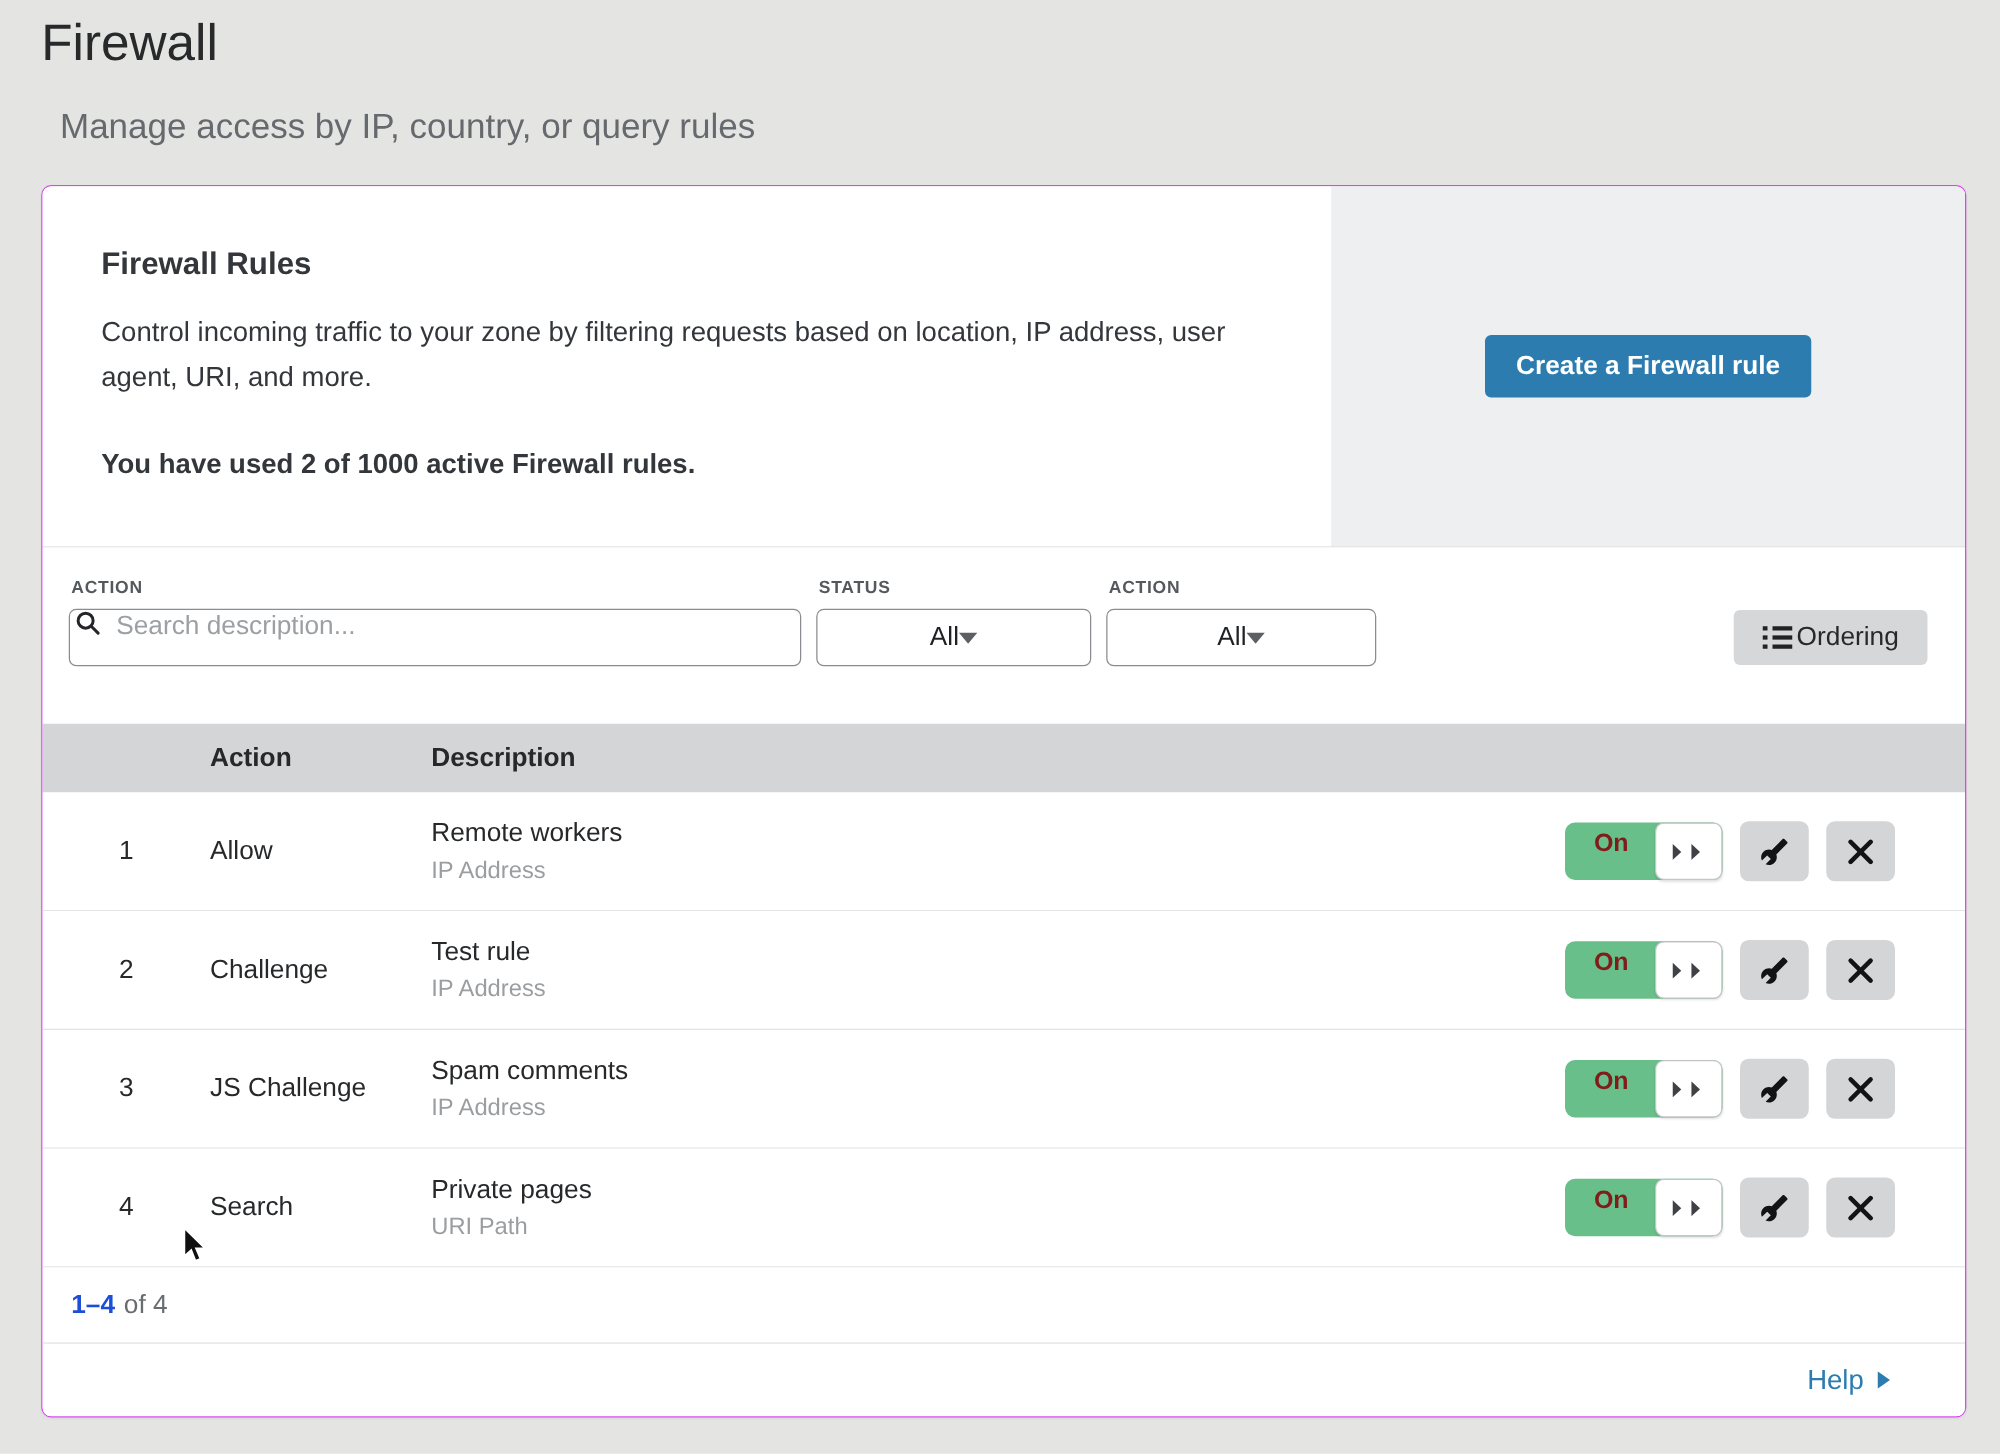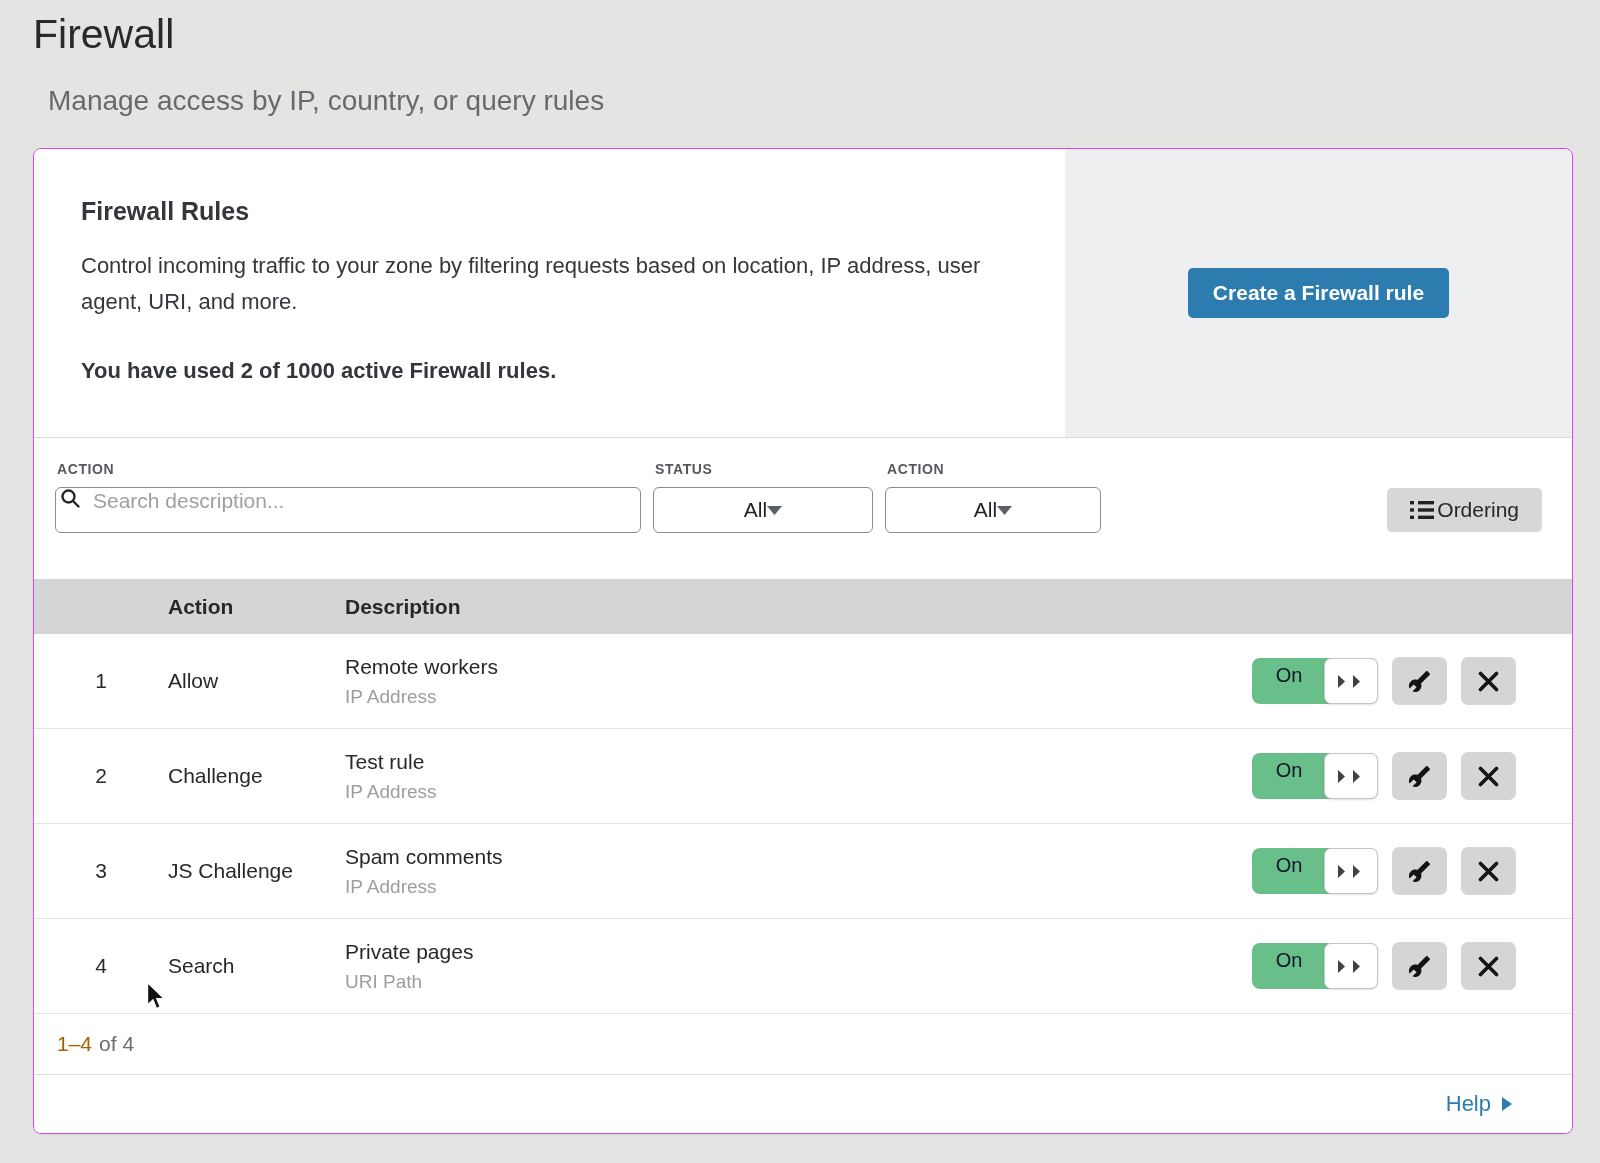--- a/index.html
+++ b/index.html
@@ -108,21 +108,21 @@
   .row-controls { margin-left: auto; padding-right: 56px; display: flex; align-items: center; gap: 14px; }
   .toggle {
     position: relative;
     width: 126px; height: 46px;
     background: #69bf89; border-radius: 8px;
     cursor: pointer; flex: none;
   }
   .toggle-on {
     position: absolute; left: 0; top: 0; width: 74px; height: 35px;
     display: flex; align-items: center; justify-content: center;
-    color: #0f172a; font-size: 20px;
+    color: #7f1d1d; font-size: 20px; font-weight: bold;
   }
   .toggle-handle {
     position: absolute; right: 0; top: 0;
     width: 54px; height: 46px;
     background: #ffffff;
     border: 1px solid #c3c5c6; border-radius: 7px;
     display: flex; align-items: center; justify-content: center; gap: 4px;
     box-shadow: 0 1px 2px rgba(0,0,0,.12);
   }
   .icon-btn {
@@ -133,21 +133,21 @@
     cursor: pointer; flex: none;
   }
   
   .pagination-row {
     height: 61px; display: flex; align-items: center;
     padding-left: 23px;
     font-size: 21px; color: #6a6d70;
     border-bottom: 1px solid #dcdddd;
     background: #fff;
   }
-  .pagination-range { font-weight: 400; color: #a16207; margin-right: 7px; }
+  .pagination-range { font-weight: 700; color: #1d4ed8; margin-right: 7px; }
   .help-row {
     height: 58px; display: flex; align-items: center; justify-content: flex-end;
     padding-right: 60px; background: #fff;
   }
   .help-link {
     color: #2c7cb0; font-size: 22px;
     display: flex; align-items: center; gap: 11px;
     text-decoration: none; cursor: pointer;
   }
   .cursor { position: absolute; left: 146px; top: 981px; z-index: 20; pointer-events: none; }

